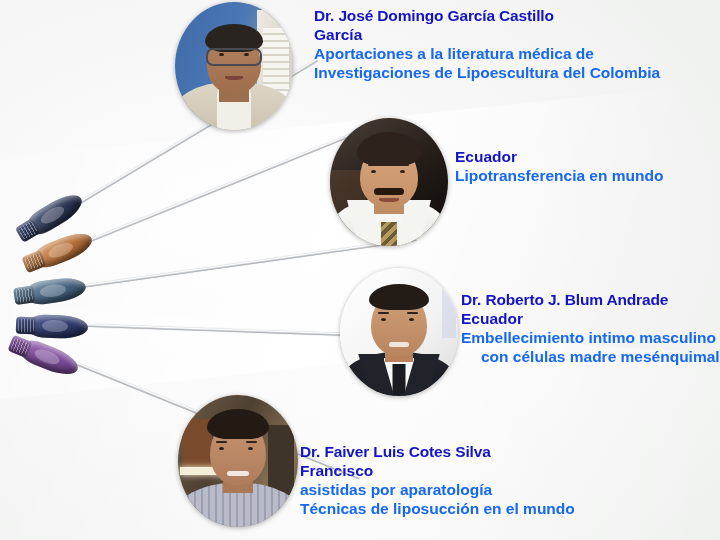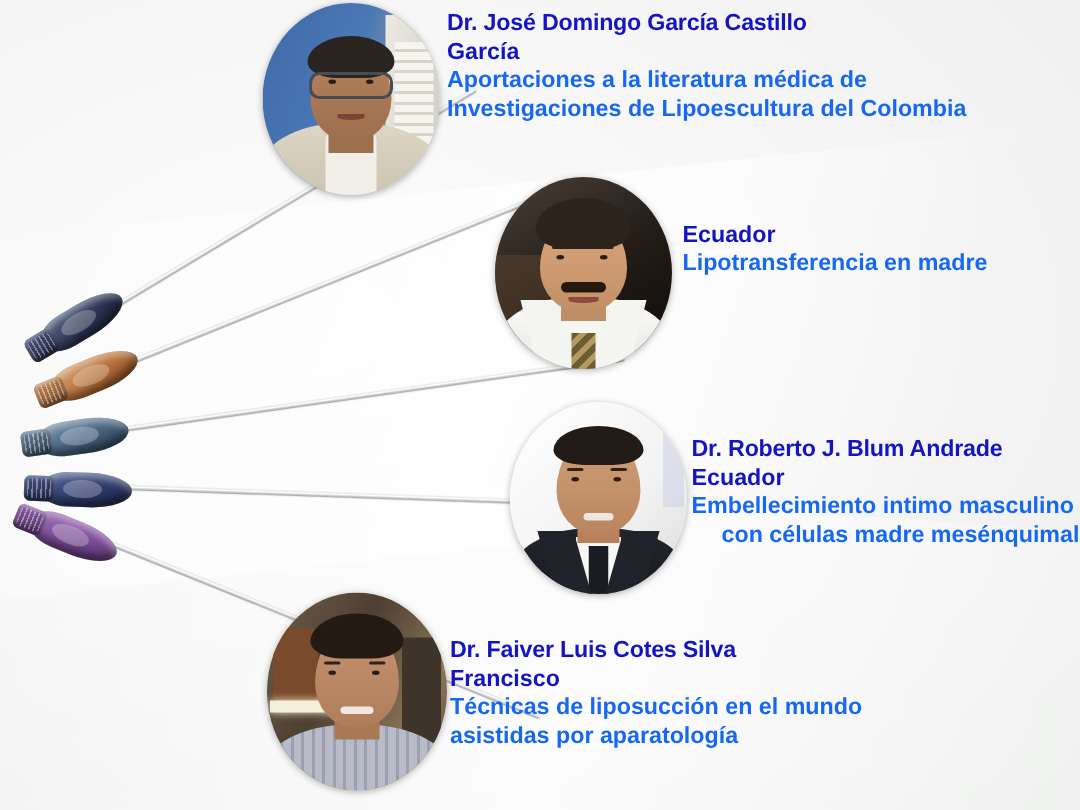--- a/index.html
+++ b/index.html
@@ -249,39 +249,39 @@
       <div class="hair" style="top:14px;width:62px;height:30px;background:#241a14;"></div>
       <div class="brow" style="left:38px;top:46px;"></div>
       <div class="brow" style="left:68px;top:46px;"></div>
       <div class="eye" style="left:41px;top:52px;"></div>
       <div class="eye" style="left:70px;top:52px;"></div>
       <div class="mouth" style="top:76px;width:22px;background:#f2e8e2;height:5px;border-radius:3px;"></div>
     </div>
   </div>
 
 
-  <div class="block" style="left:298px;top:6px;">
+  <div class="block" style="left:314px;top:6px;">
     <div class="name">Dr. José Domingo García Castillo</div>
     <div class="country">García</div>
     <div class="topic">Aportaciones a la literatura médica de</div>
     <div class="topic">Investigaciones de Lipoescultura del Colombia</div>
   </div>
 
   <div class="block" style="left:455px;top:147px;">
     <div class="country">Ecuador</div>
-    <div class="topic">Lipotransferencia en madre</div>
+    <div class="topic">Lipotransferencia en mundo</div>
   </div>
 
   <div class="block" style="left:461px;top:290px;">
     <div class="name">Dr. Roberto J. Blum Andrade</div>
     <div class="country">Ecuador</div>
     <div class="topic">Embellecimiento intimo masculino</div>
     <div class="topic indent">con células madre mesénquimales</div>
   </div>
 
-  <div class="block" style="left:300px;top:424px;">
+  <div class="block" style="left:300px;top:442px;">
     <div class="name">Dr. Faiver Luis Cotes Silva</div>
     <div class="country">Francisco</div>
+    <div class="topic">asistidas por aparatología</div>
     <div class="topic">Técnicas de liposucción en el mundo</div>
-    <div class="topic">asistidas por aparatología</div>
   </div>
 
 </div>
 
 </body></html>

